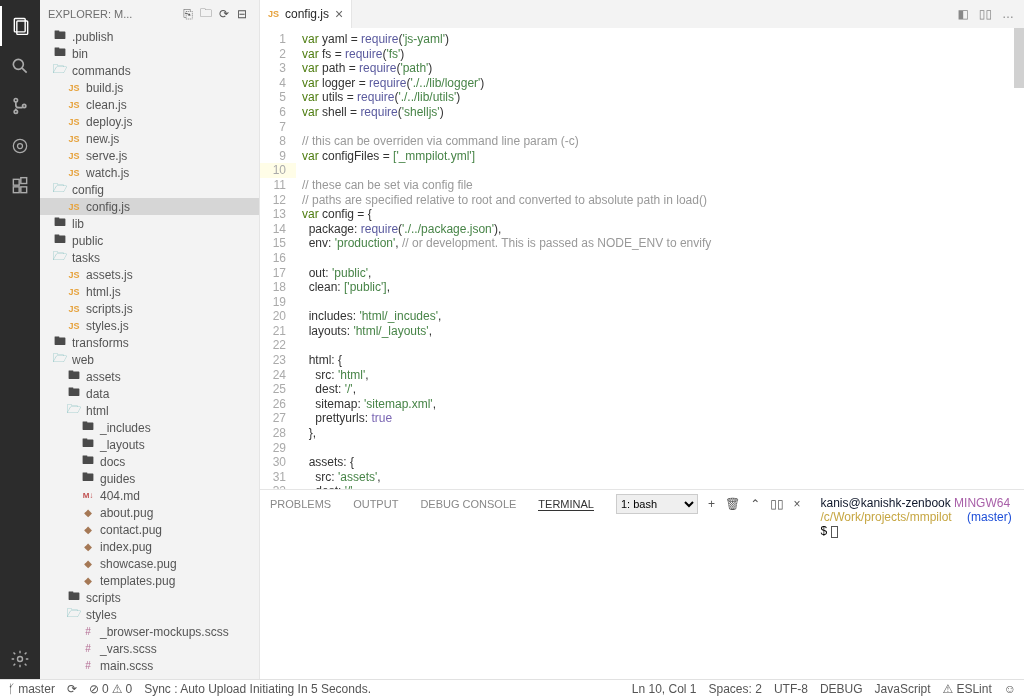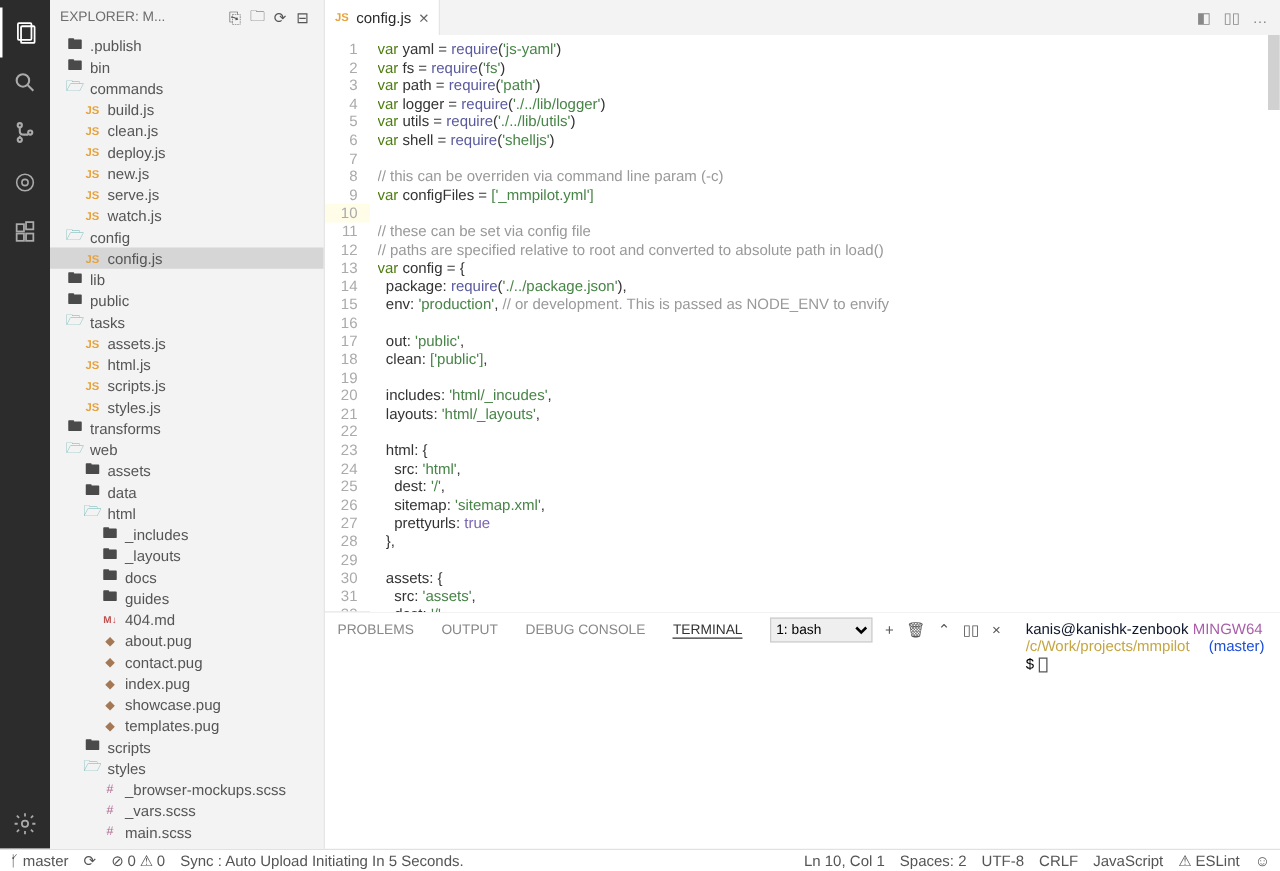--- a/index.html
+++ b/index.html
@@ -388,18 +388,18 @@
 
 <div class="status-bar">
   <span class="sb-item">ᚶ <span>master</span></span>
   <span class="sb-item">⟳</span>
   <span class="sb-item">⊘ <span>0</span> ⚠ <span>0</span></span>
   <span class="sb-item">Sync : Auto Upload Initiating In 5 Seconds.</span>
   <div class="sb-right">
     <span class="sb-item">Ln 10, Col 1</span>
     <span class="sb-item">Spaces: 2</span>
     <span class="sb-item">UTF-8</span>
-    <span class="sb-item">CRLF</span>
+    <span class="sb-item">DEBUG</span>
     <span class="sb-item">JavaScript</span>
     <span class="sb-item">⚠ <span>ESLint</span></span>
     <span class="sb-item">☺</span>
   </div>
 </div>
 
 </body></html>

